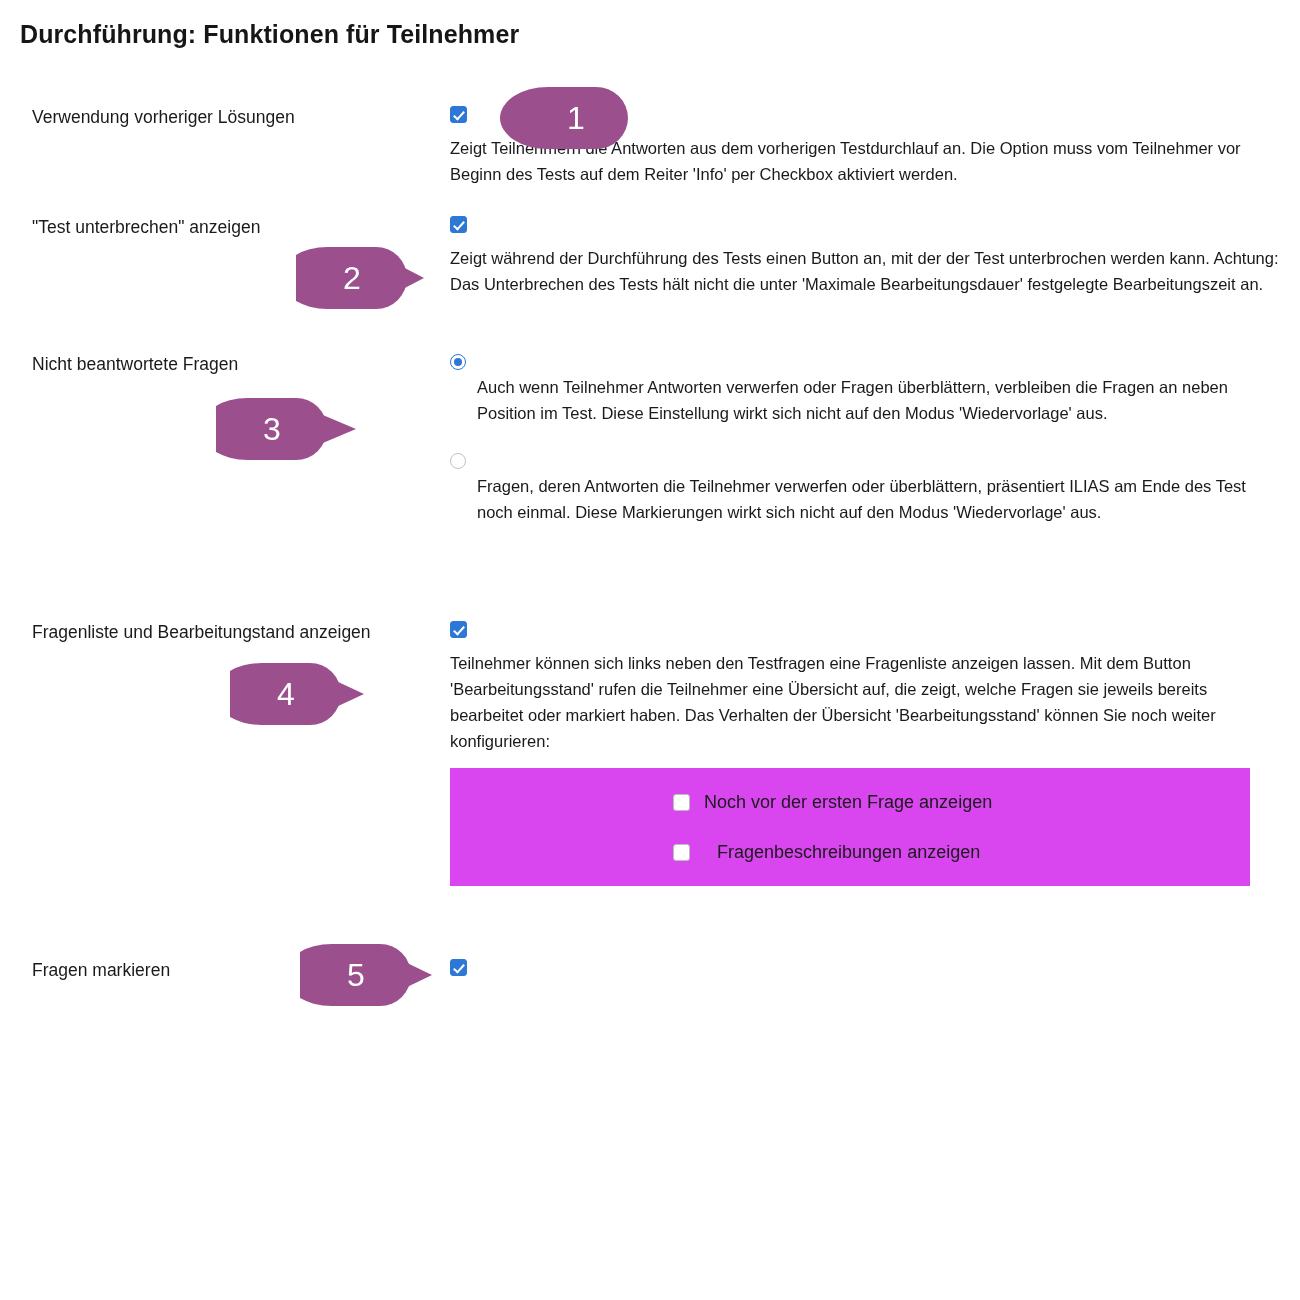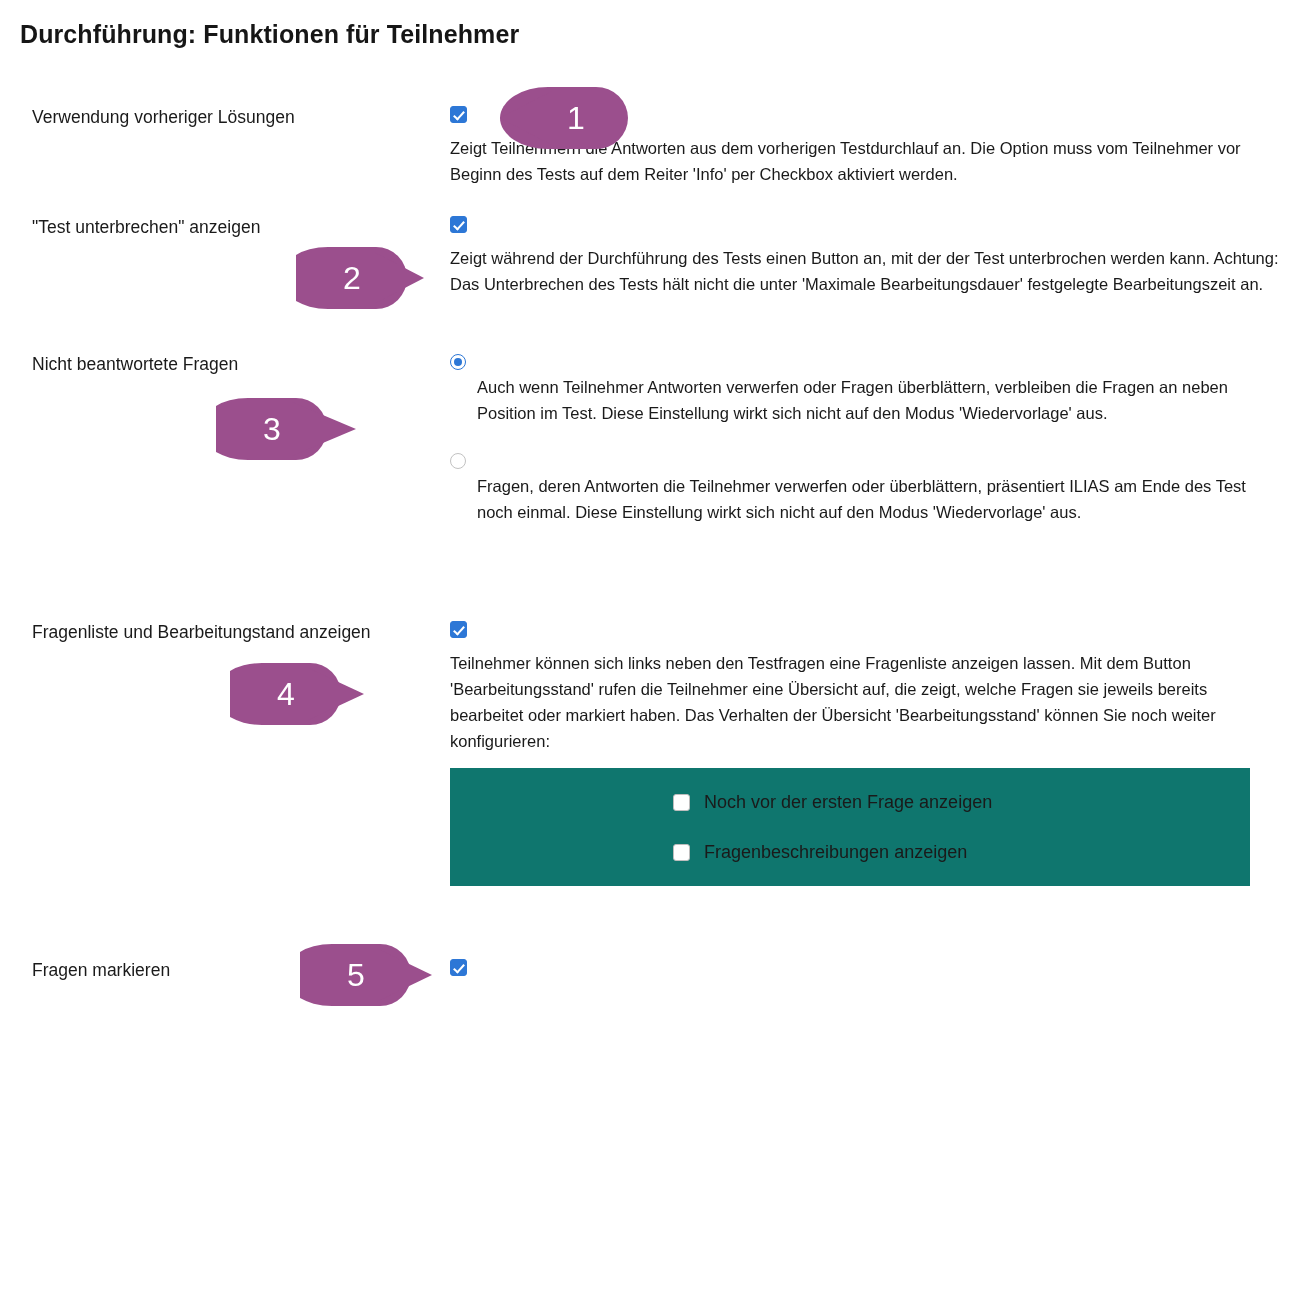--- a/index.html
+++ b/index.html
@@ -126,32 +126,32 @@
     font-size: 16.5px;
     line-height: 26px;
     margin-left: 27px;
     margin-top: 4px;
     color: #1a1a1a;
     width: 800px;
   }
 
   
   .subpanel {
-    background: #0f766e;
+    background: #d946ef;
     width: 800px;
     padding: 22px 0 22px 0;
     margin-top: 14px;
   }
   .subrow {
     height: 24px;
     margin: 0 0 26px 0;
     display: flex;
     align-items: center;
   }
-  .subrow:last-child { margin-bottom: 0; }
+  .subrow:last-child { margin-bottom: 0; gap: 13px; }
   .subrow .cbwrap {
     width: 254px;
     text-align: right;
     padding-right: 14px;
     box-sizing: border-box;
   }
   .subrow .sublabel {
     font-size: 18px;
     color: #1a1a1a;
     line-height: 24px;
@@ -205,21 +205,21 @@
 
   <div class="row" style="top:352px;">
     <div class="label">Nicht beantwortete Fragen</div>
     <div class="field">
       <div>
         <span class="radio checked"></span>
         <div class="opt-desc">Auch wenn Teilnehmer Antworten verwerfen oder Fragen überblättern, verbleiben die Fragen an neben Position im Test. Diese Einstellung wirkt sich nicht auf den Modus 'Wiedervorlage' aus.</div>
       </div>
       <div style="margin-top:25px;">
         <span class="radio unchecked"></span>
-        <div class="opt-desc">Fragen, deren Antworten die Teilnehmer verwerfen oder überblättern, präsentiert ILIAS am Ende des Test noch einmal. Diese Einstellung wirkt sich nicht auf den Modus 'Wiedervorlage' aus.</div>
+        <div class="opt-desc">Fragen, deren Antworten die Teilnehmer verwerfen oder überblättern, präsentiert ILIAS am Ende des Test noch einmal. Diese Markierungen wirkt sich nicht auf den Modus 'Wiedervorlage' aus.</div>
       </div>
     </div>
   </div>
 
   <div class="row" style="top:620px;">
     <div class="label" style="width:380px;">Fragenliste und Bearbeitungstand anzeigen</div>
     <div class="field">
       <span class="cb checked"></span>
       <div class="desc" style="margin-top:12px;">Teilnehmer können sich links neben den Testfragen eine Fragenliste anzeigen lassen. Mit dem Button 'Bearbeitungsstand' rufen die Teilnehmer eine Übersicht auf, die zeigt, welche Fragen sie jeweils bereits bearbeitet oder markiert haben. Das Verhalten der Übersicht 'Bearbeitungsstand' können Sie noch weiter konfigurieren:</div>
 

